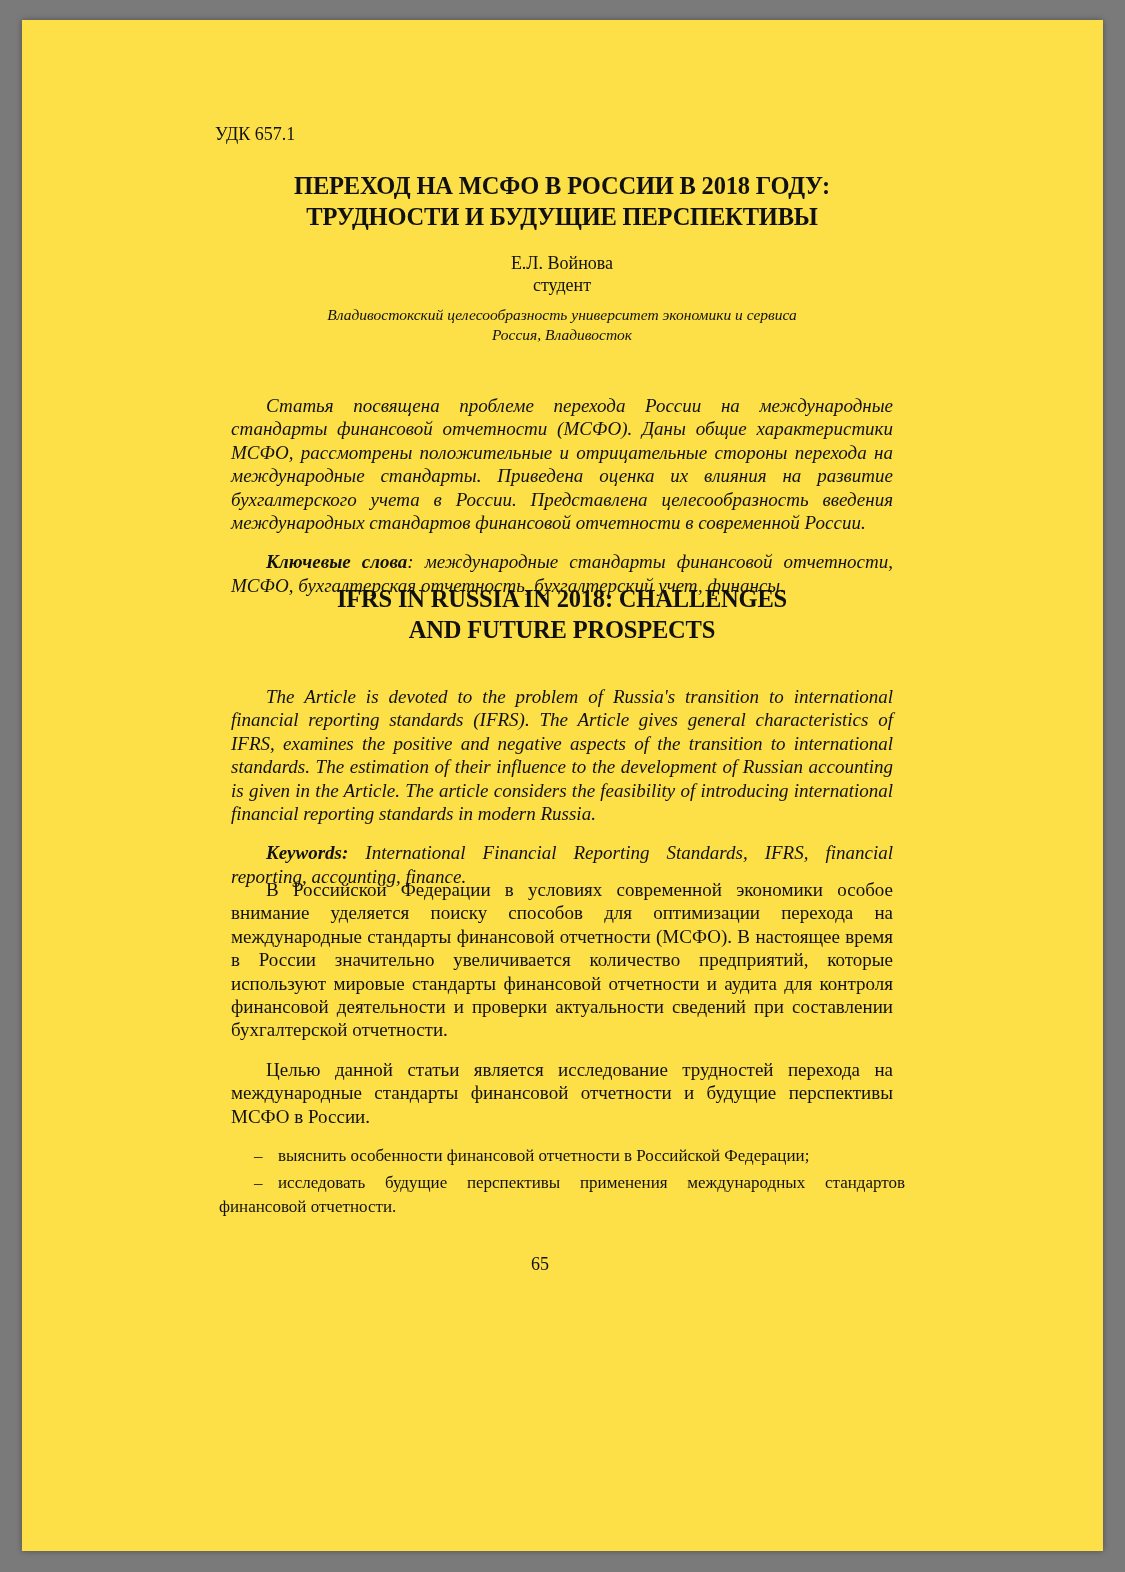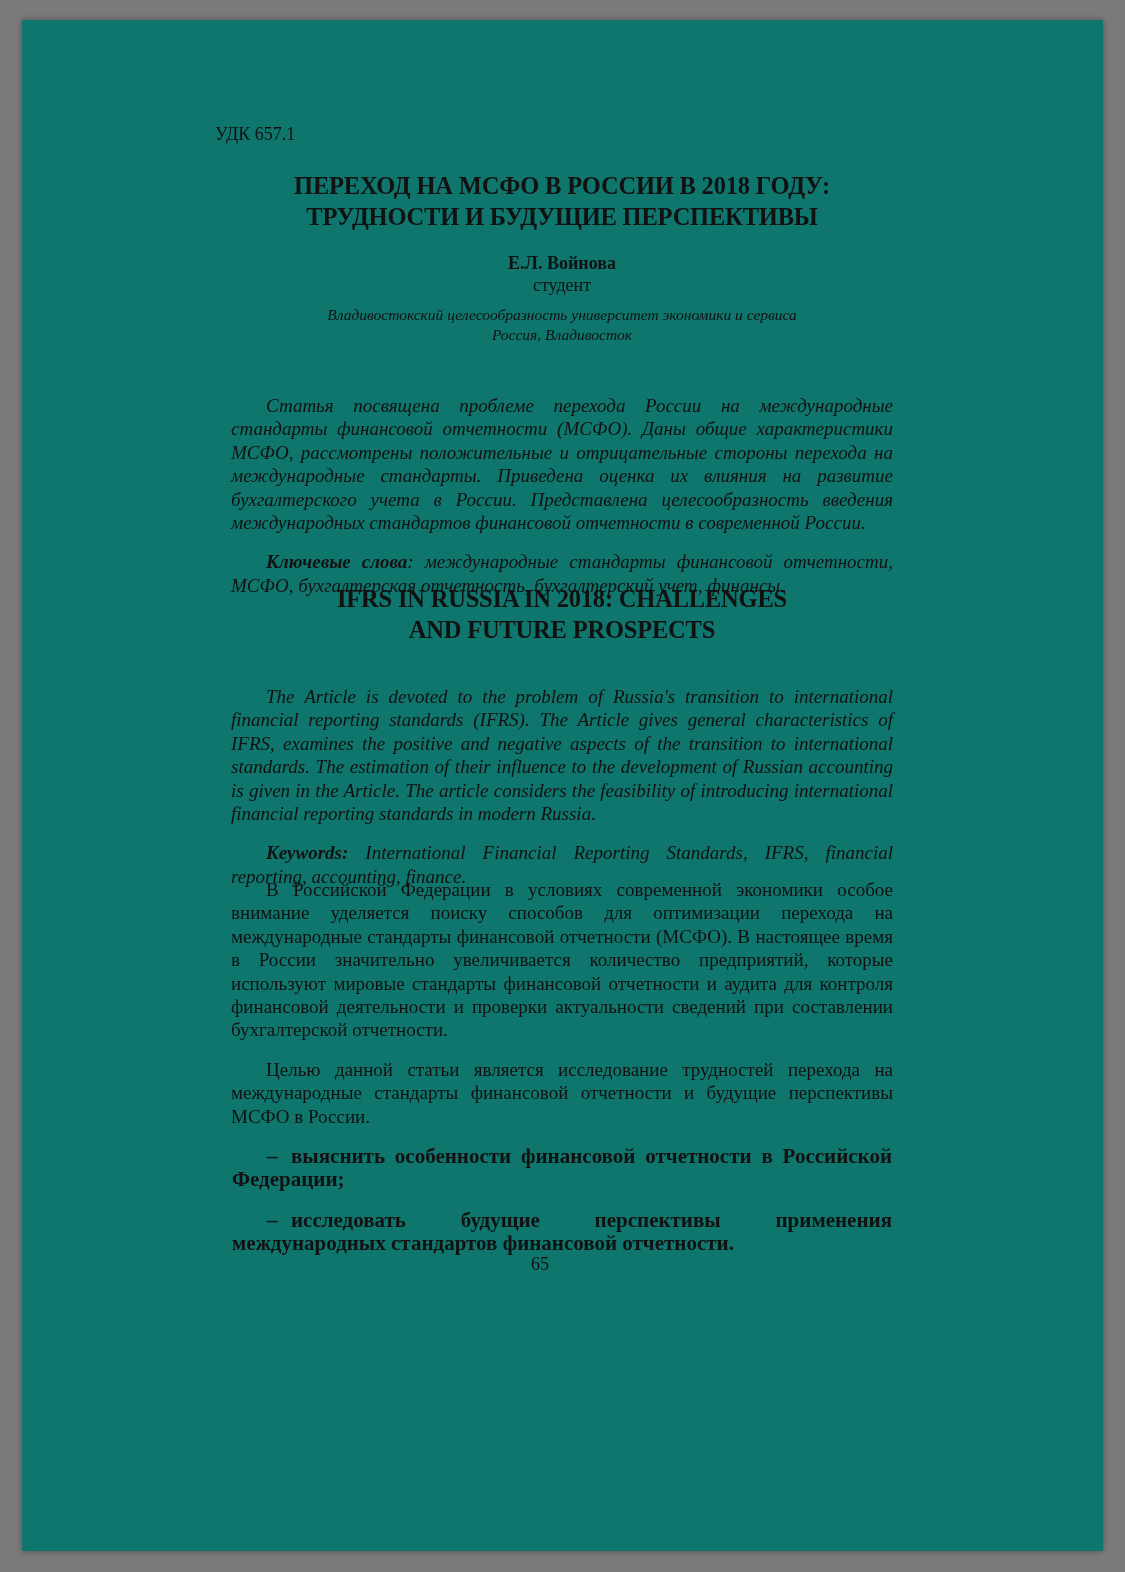--- a/index.html
+++ b/index.html
@@ -14,21 +14,21 @@
     overflow: hidden;
     font-family: "Liberation Serif", "DejaVu Serif", serif;
     color: #111;
   }
   .page {
     position: absolute;
     left: 22px;
     top: 20px;
     width: 1081px;
     height: 1531px;
-    background: #0f766e;
+    background: #fde047;
     box-shadow: 0 0 6px rgba(0,0,0,0.35);
   }
   .col {
     position: absolute;
     left: 193px;
     width: 694px;
   }
   .udk {
     top: 103px;
     font-size: 18px;
@@ -40,21 +40,21 @@
     font-size: 24.5px;
     line-height: 31px;
     letter-spacing: -0.2px;
   }
   .title-ru { top: 150px; }
   .author-block {
     top: 232px;
     text-align: center;
   }
   .author-name {
-    font-weight: bold;
+    font-weight: normal;
     font-size: 18px;
     line-height: 22px;
   }
   .author-role {
     font-size: 18px;
     line-height: 22px;
   }
   .affil {
     margin-top: 9px;
     font-style: italic;
@@ -68,26 +68,25 @@
     text-indent: 35px;
     margin: 16px;
   }
   .italic { font-style: italic; }
   .abstract-ru { top: 358px; }
   .title-en { top: 563px; }
   .abstract-en { top: 649px; }
   .body-text { top: 842px; }
   .gap { margin-top: 4px; }
   .dash-item {
-    font-size: 21px;
+    font-size: 17px;
     line-height: 23.4px;
     text-align: justify;
     text-indent: 35px;
-    margin: 17px;
-    font-weight: bold;
+    margin: 4px;
   }
   .dash-item .dash {
     display: inline-block;
     width: 24px;
     text-indent: 0;
   }
   .bold { font-weight: bold; }
   .page-num {
     position: absolute;
     left: 0;

